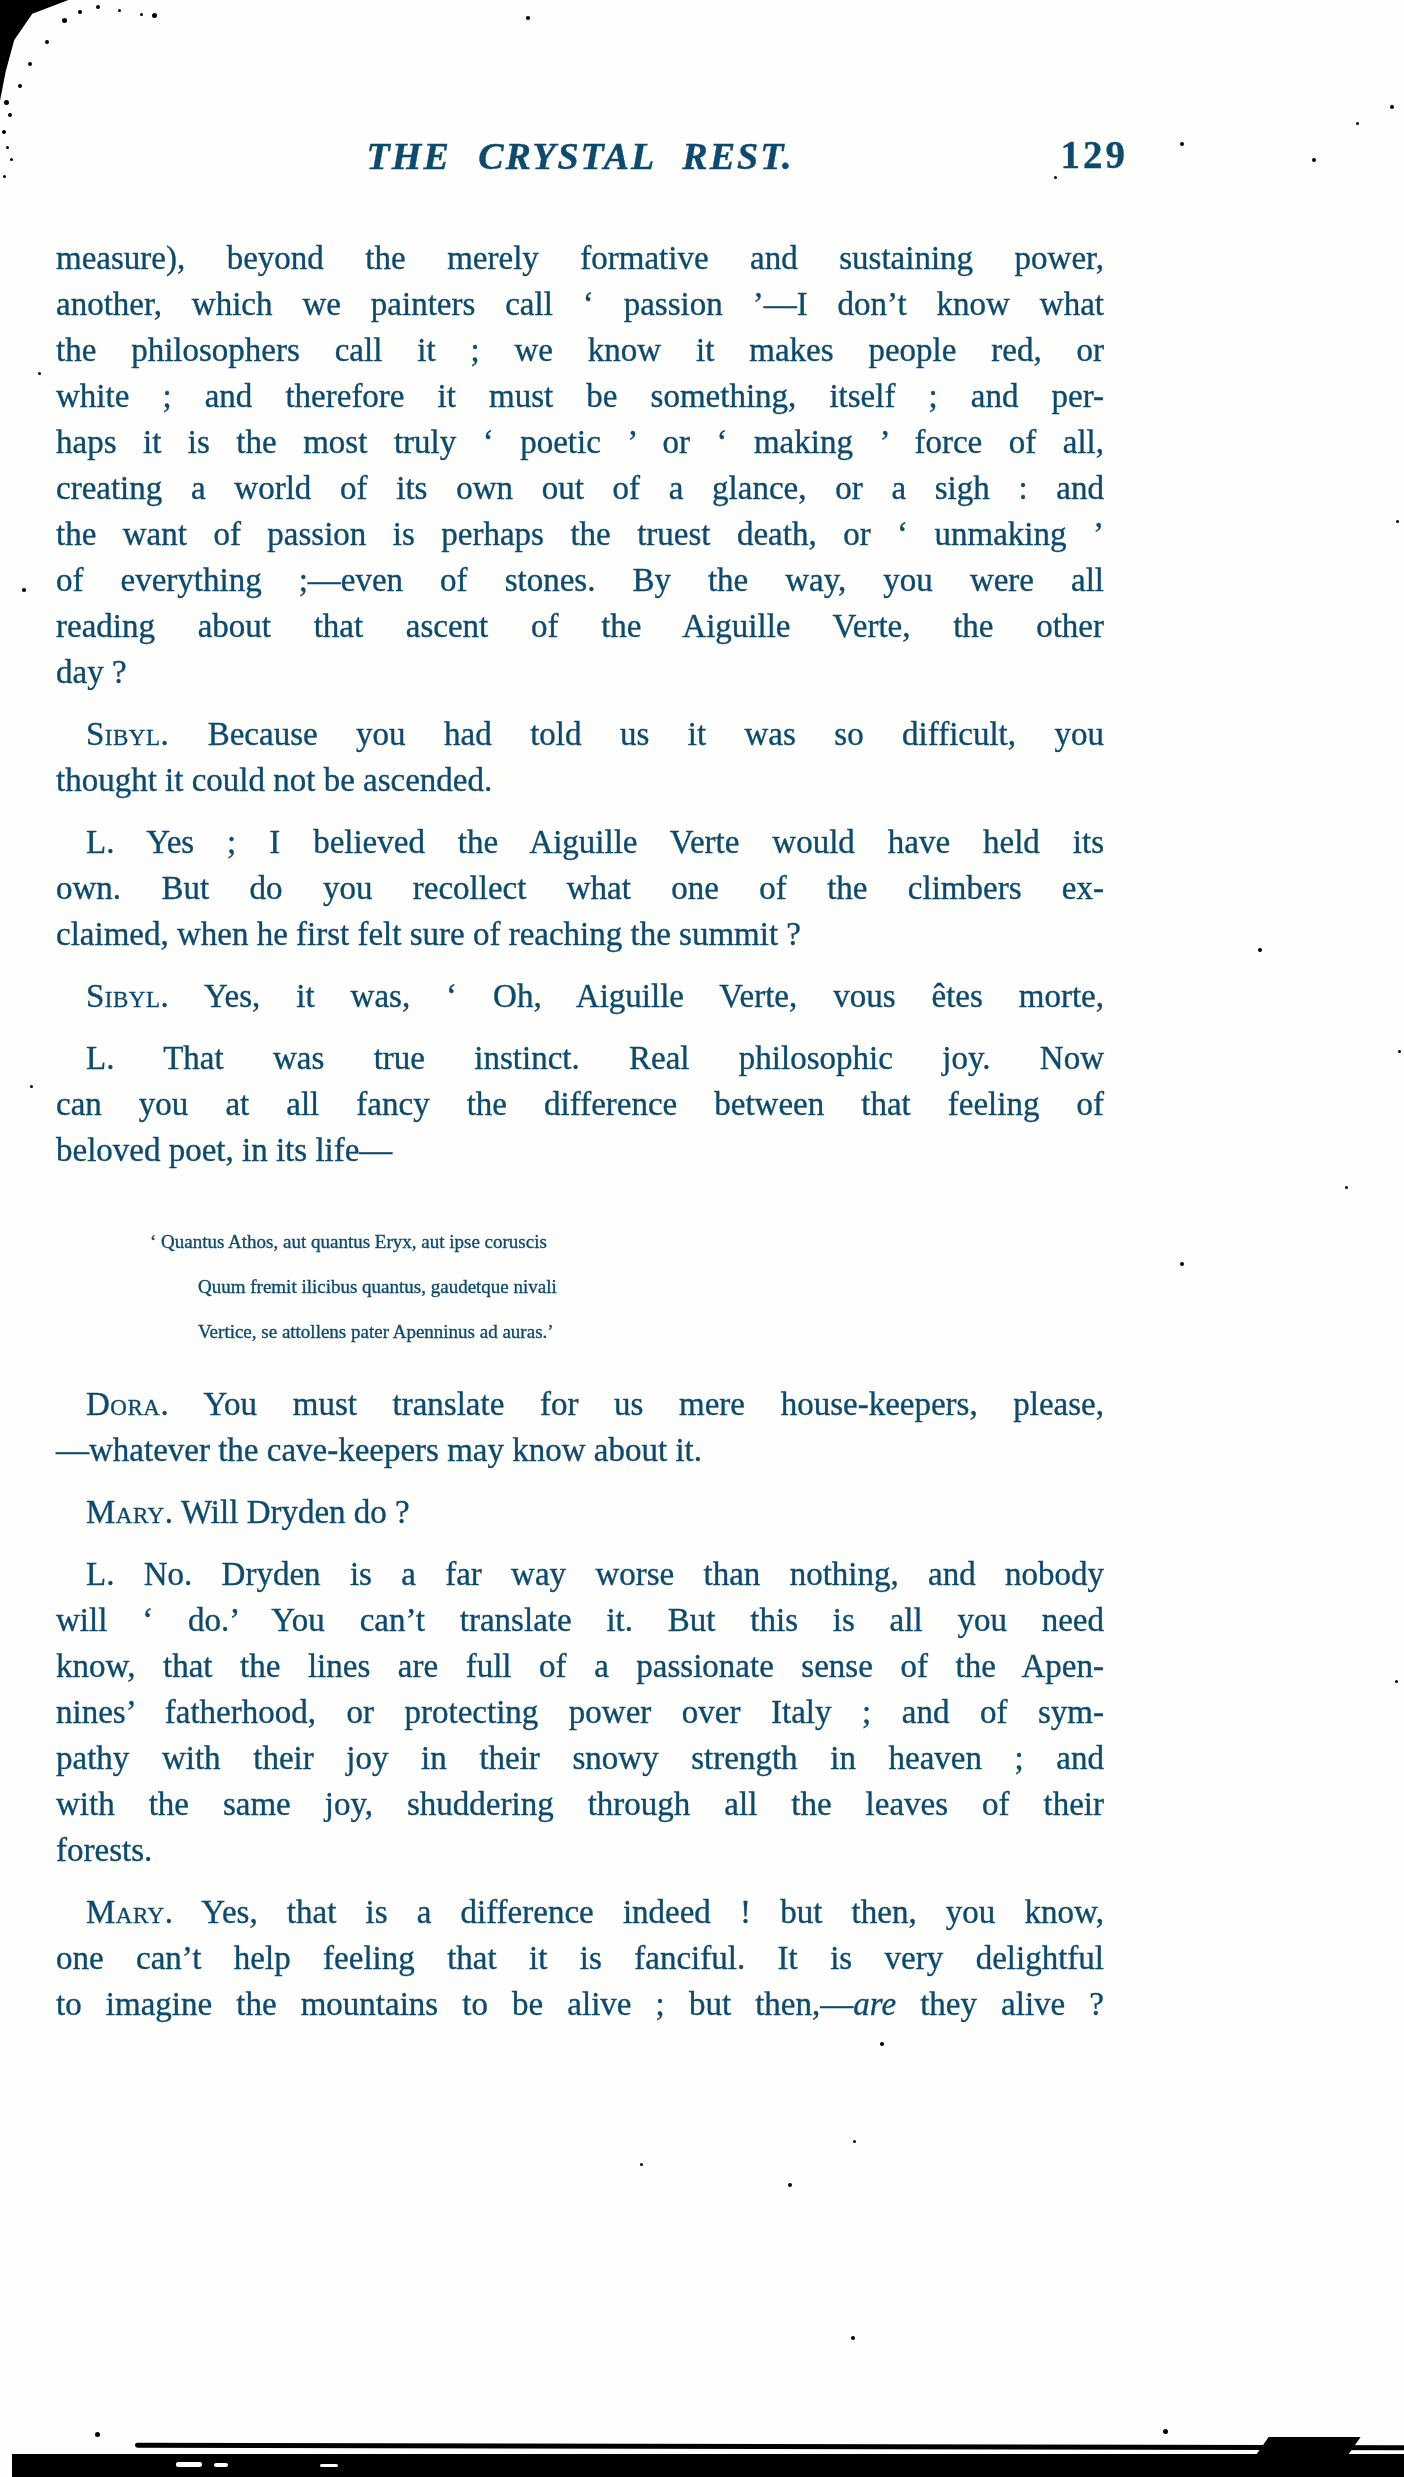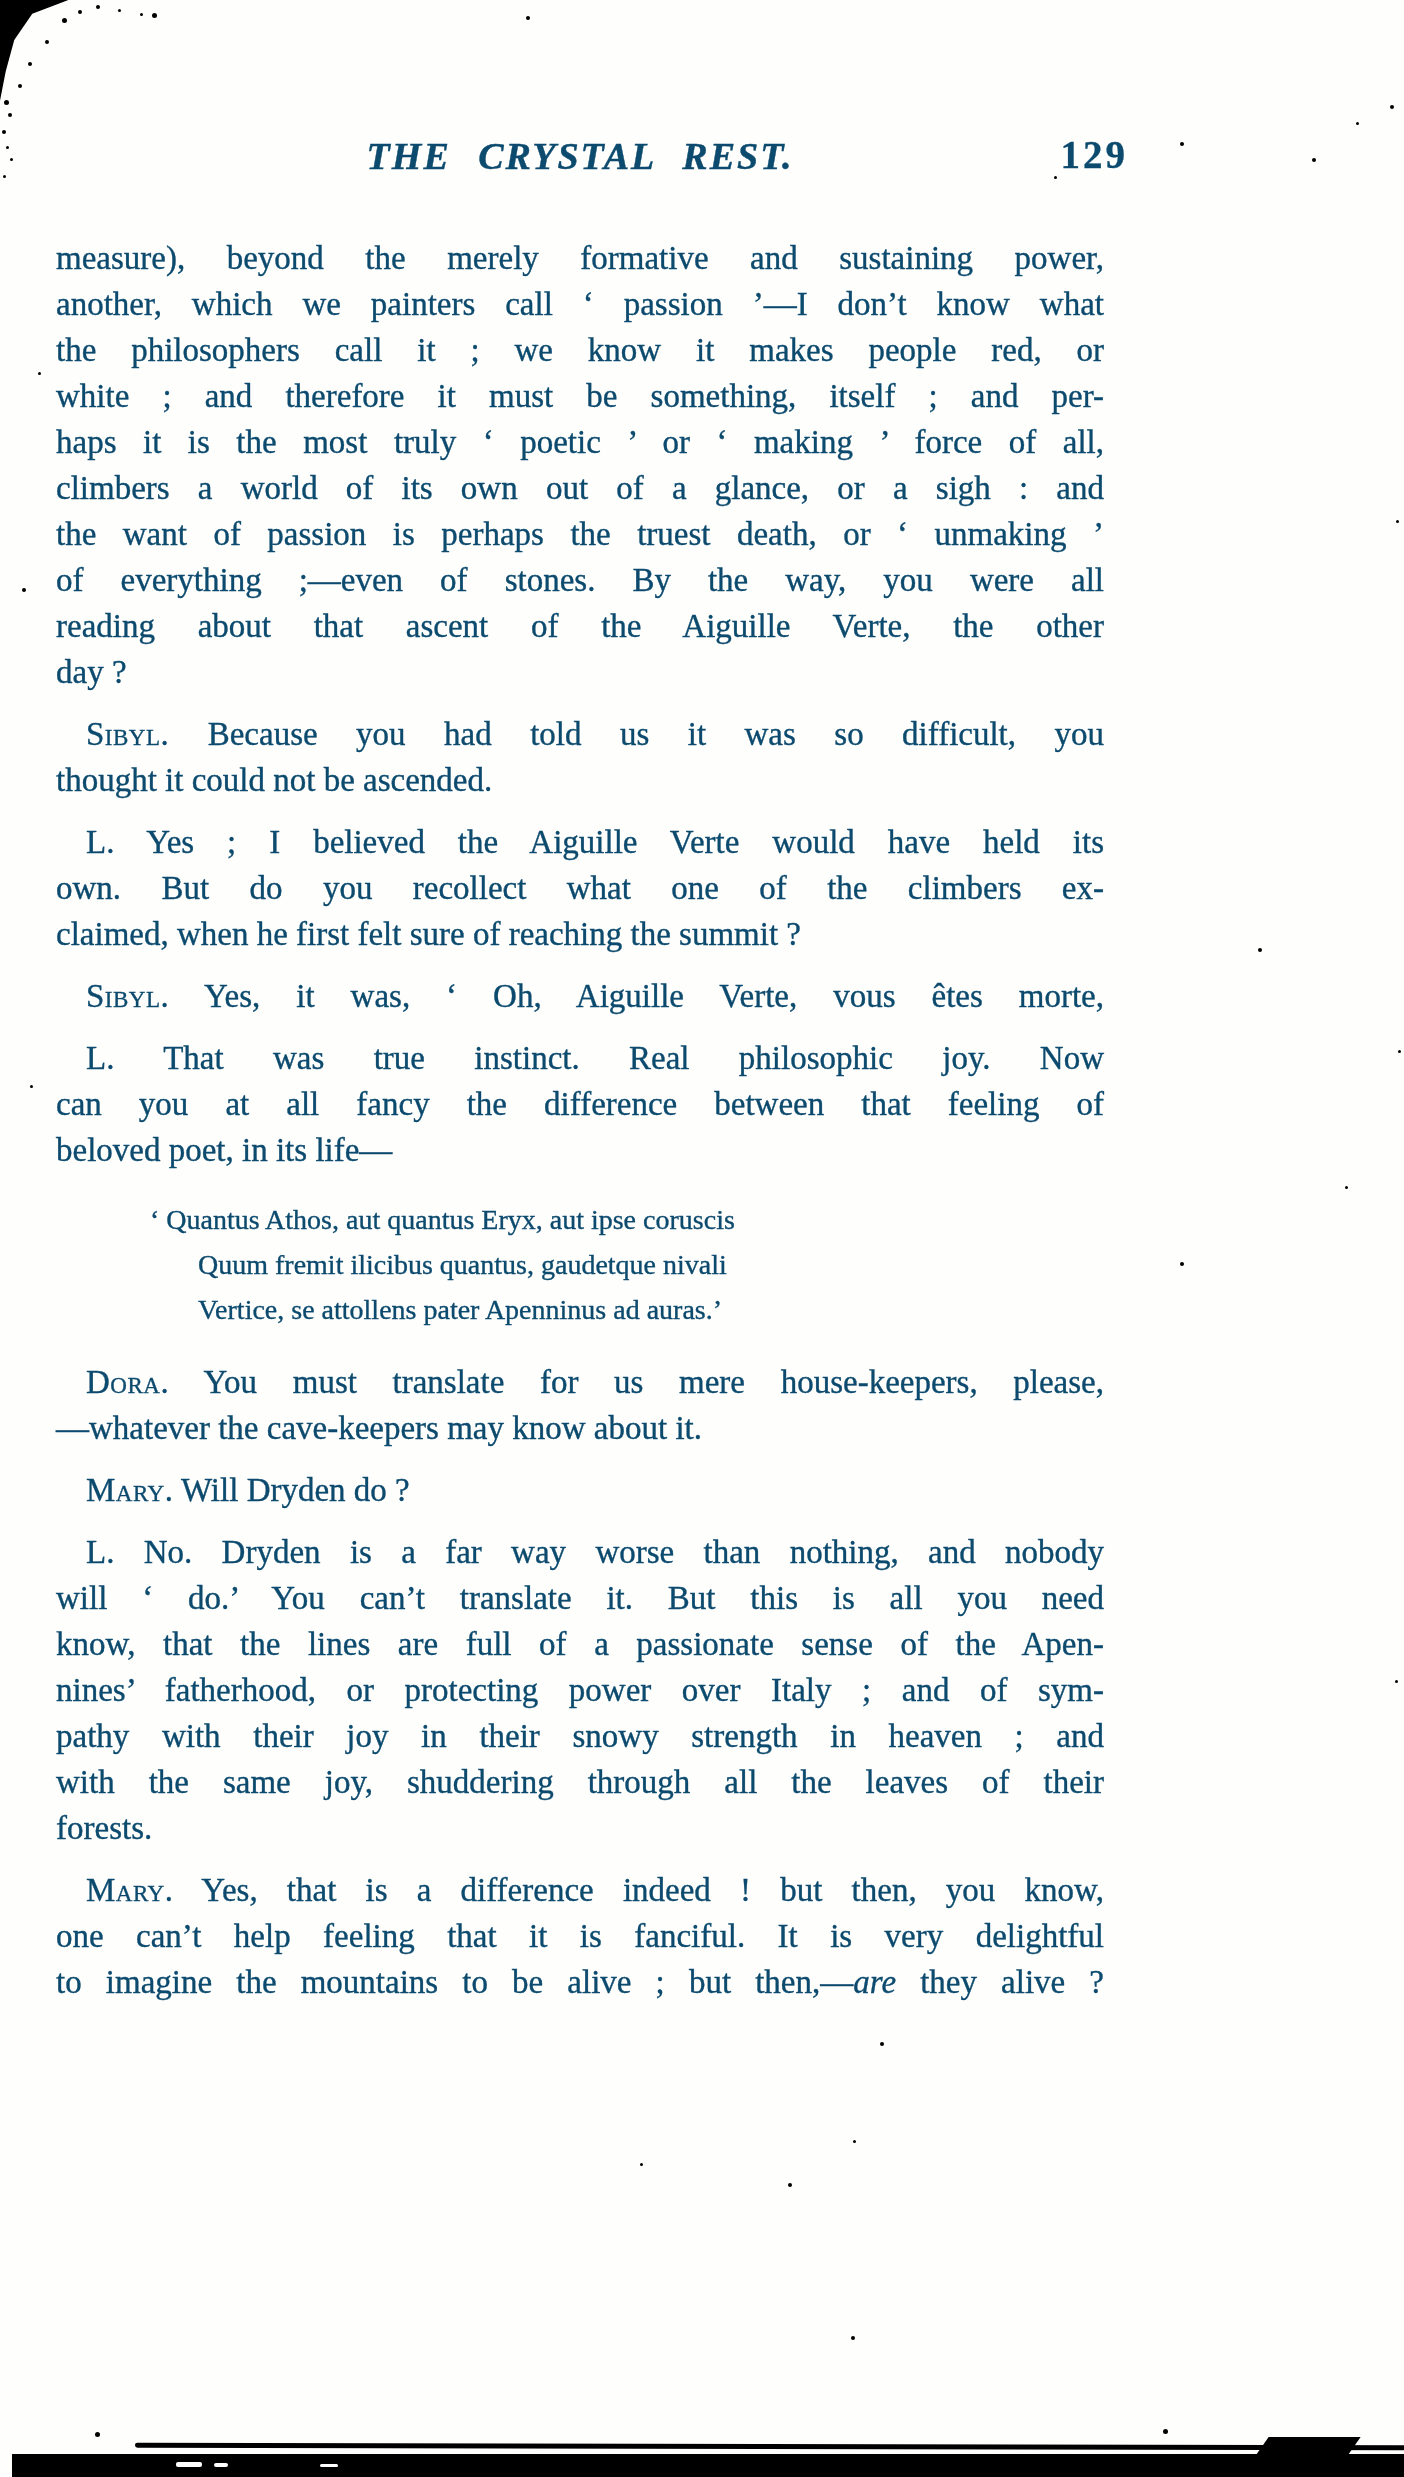--- a/index.html
+++ b/index.html
@@ -29,21 +29,21 @@
     position:absolute;left:40px;top:219px;width:1080px;
     font-size:33px;line-height:46px;
     -webkit-text-stroke:0.35px currentColor;
   }
   .block{margin:16px;}
   .line{text-align:left;}
   .line.just{text-align:justify;text-align-last:justify;}
   .line.ind{text-indent:30px;}
   .sc{font-variant:small-caps;letter-spacing:0.5px;}
   .i{font-style:italic;}
-  .verse{margin:24px 0 27px 0;font-size:28px;line-height:45px;}
+  .verse{margin:46px 0 27px 0;font-size:19px;line-height:45px;}
   .verse .v1{padding-left:110px;}
   .verse .v2{padding-left:158px;}
   
   .corner{
     position:absolute;left:0;top:0;width:95px;height:105px;background:#000;
     clip-path:polygon(0 0,72% 0,34% 13%,15% 38%,6% 68%,0 96%);
   }
   .speck{position:absolute;background:#000;border-radius:50%;}
   .bottombar{position:absolute;left:12px;right:0;top:2454px;height:23px;background:#000;}
   .bottomline{
@@ -69,21 +69,21 @@
     <span class="pageno">129</span>
   </div>
 
   <div class="text">
       <div class="block para">
         <div class="line just"><span>measure), beyond the merely formative and sustaining power,</span></div>
         <div class="line just"><span>another, which we painters call ‘ passion ’—I don’t know what</span></div>
         <div class="line just"><span>the philosophers call it ; we know it makes people red, or</span></div>
         <div class="line just"><span>white ; and therefore it must be something, itself ; and per-</span></div>
         <div class="line just"><span>haps it is the most truly ‘ poetic ’ or ‘ making ’ force of all,</span></div>
-        <div class="line just"><span>climbers a world of its own out of a glance, or a sigh : and</span></div>
+        <div class="line just"><span>creating a world of its own out of a glance, or a sigh : and</span></div>
         <div class="line just"><span>the want of passion is perhaps the truest death, or ‘ unmaking ’</span></div>
         <div class="line just"><span>of everything ;—even of stones.  By the way, you were all</span></div>
         <div class="line just"><span>reading about that ascent of the Aiguille Verte, the other</span></div>
         <div class="line"><span>day ?</span></div>
       </div>
       <div class="block para">
         <div class="line just ind"><span class="sc">Sibyl.</span><span> Because you had told us it was so difficult, you</span></div>
         <div class="line"><span>thought it could not be ascended.</span></div>
       </div>
       <div class="block para">

